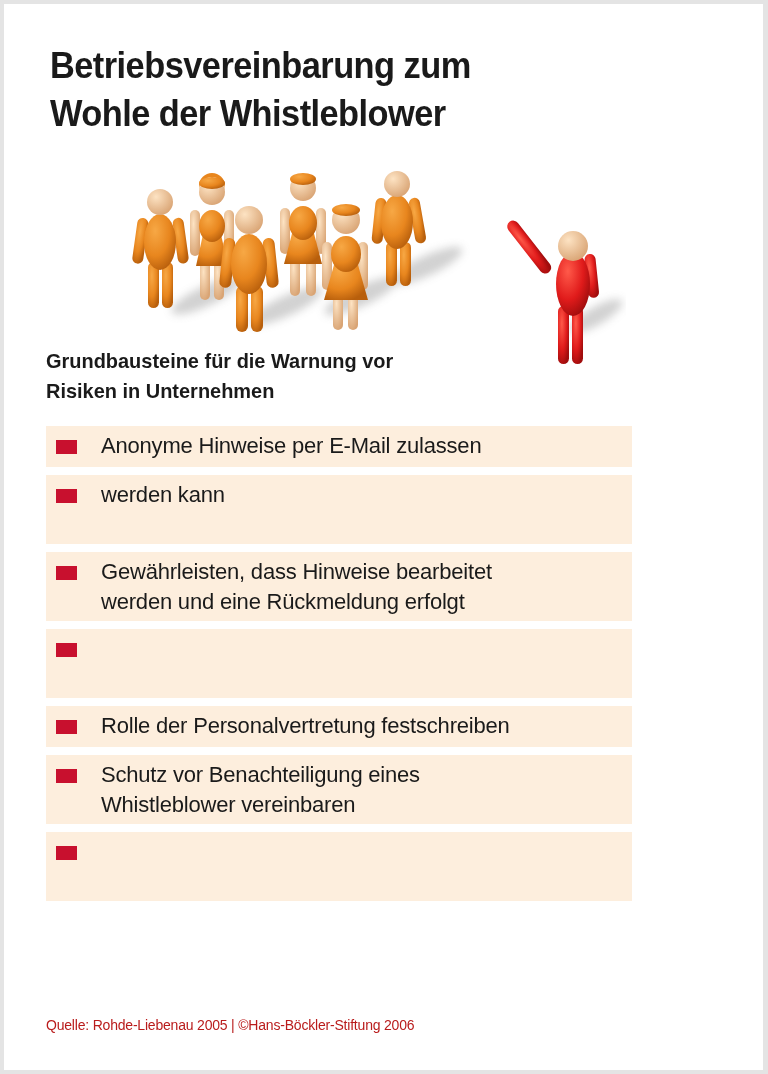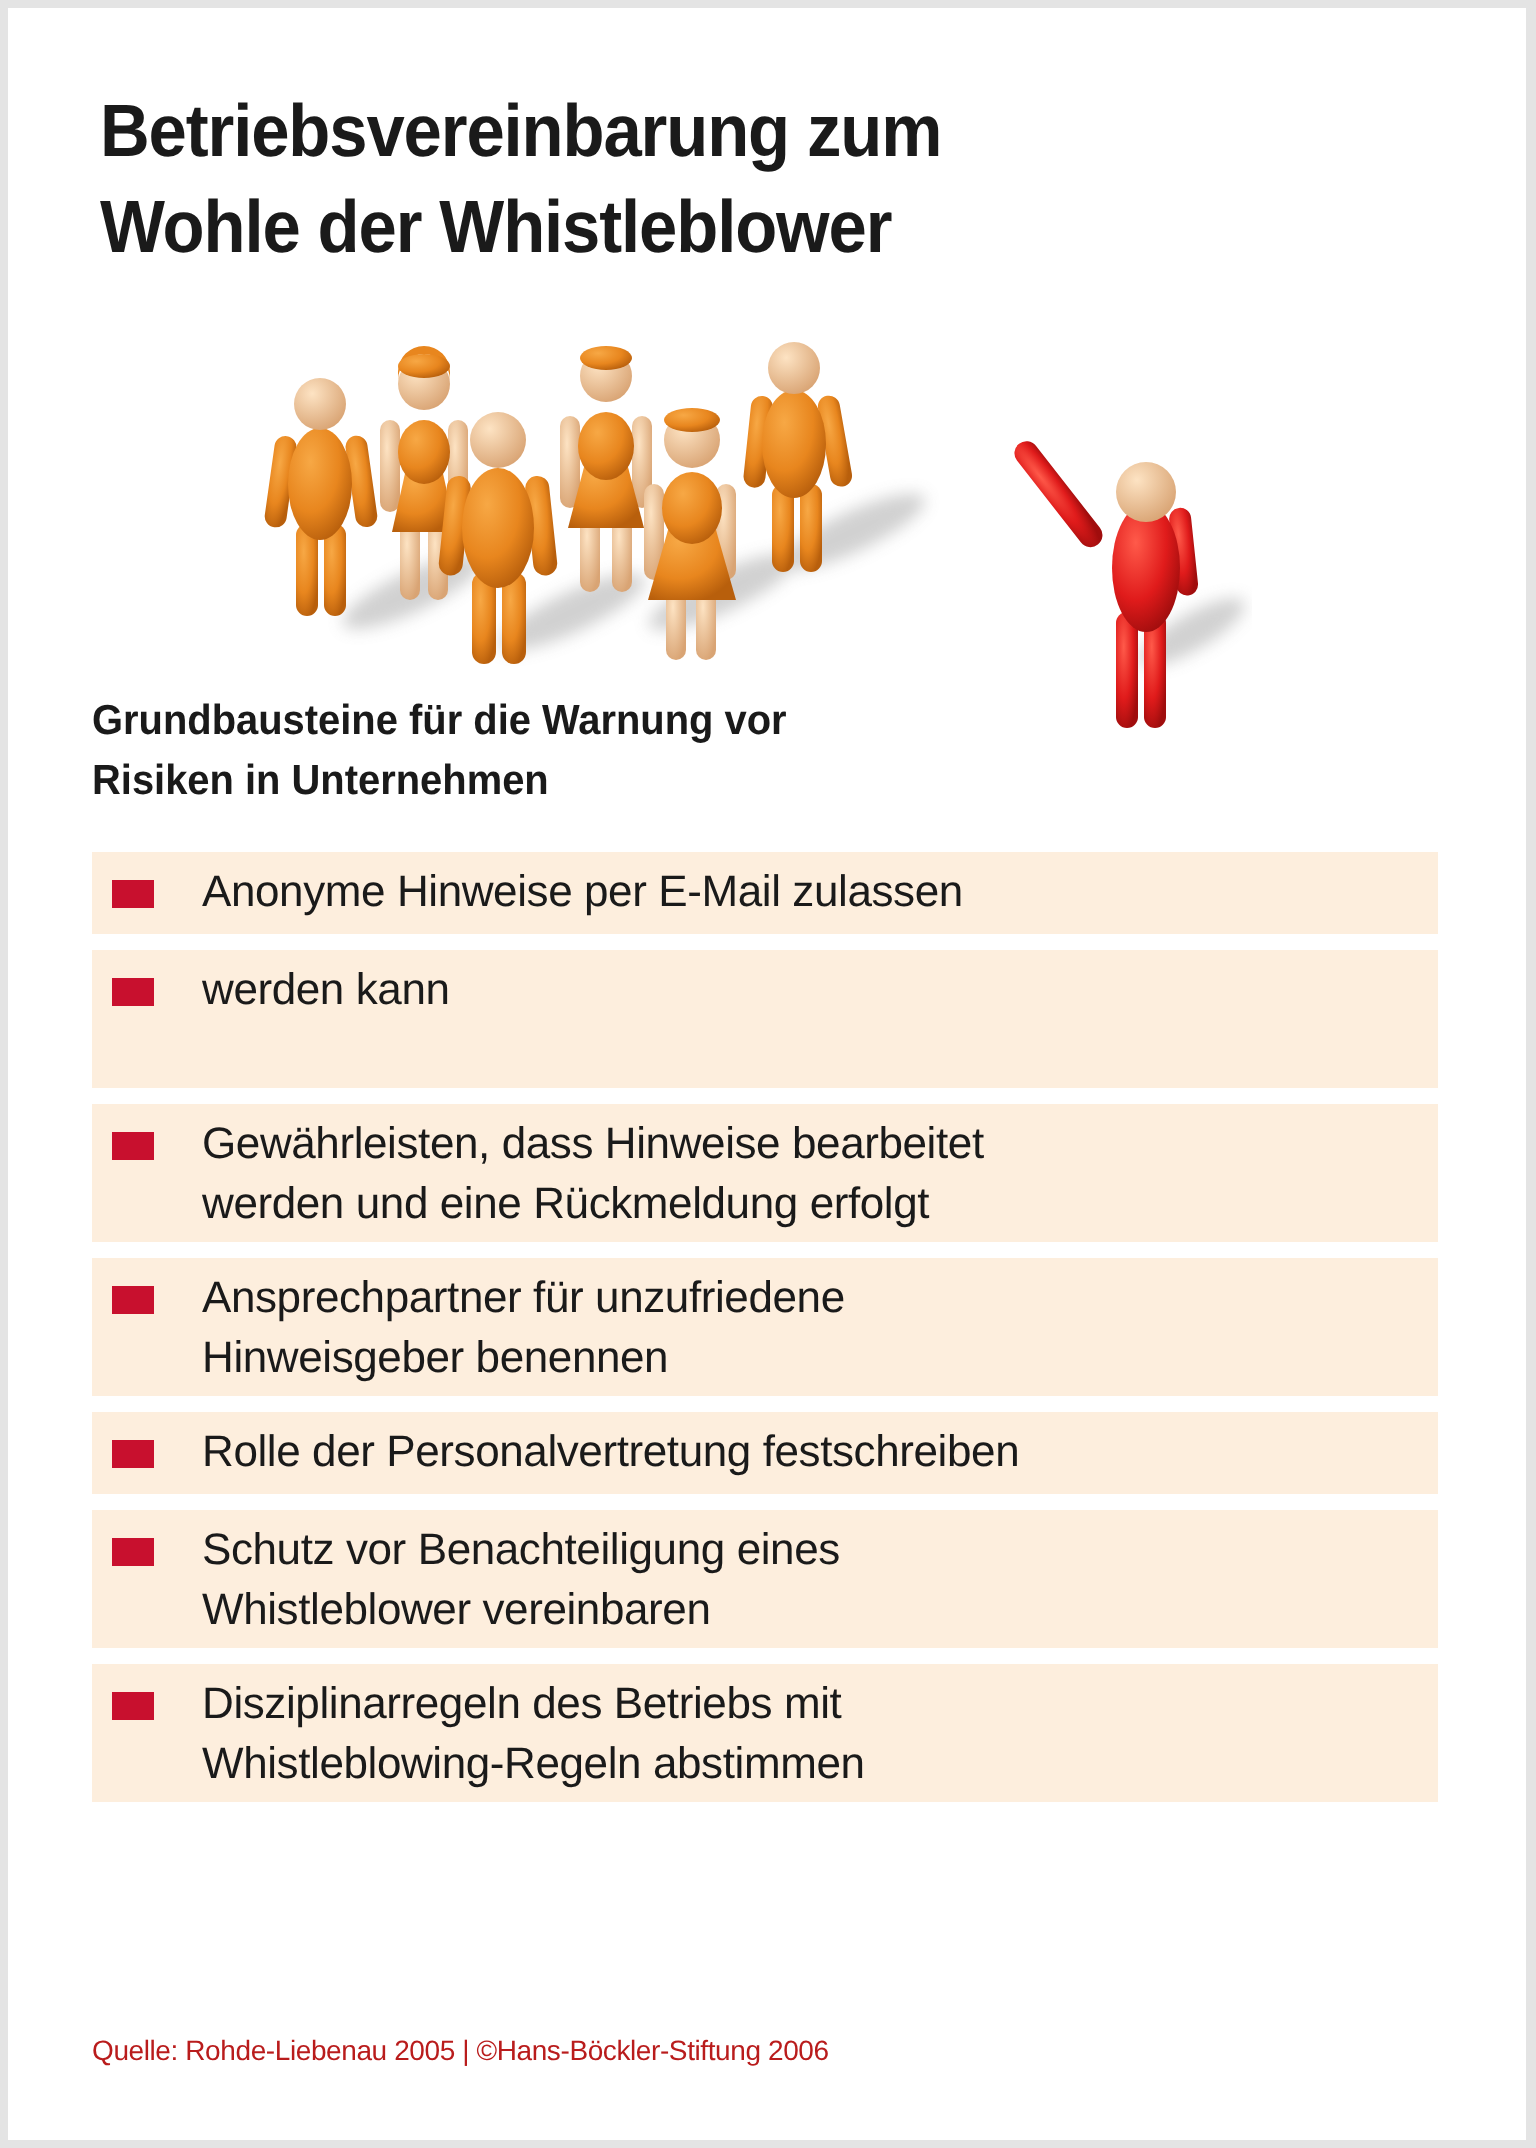--- a/index.html
+++ b/index.html
@@ -3,21 +3,21 @@
 <meta charset="utf-8">
 <style>
   html, body { margin:0; padding:0; }
   body { width:768px; height:1074px; background:#e4e4e4; position:relative; overflow:hidden; font-family:"Liberation Sans", sans-serif; }
   .card { position:absolute; left:4px; top:4px; width:759px; height:1066px; background:#ffffff; }
   .title { position:absolute; left:46px; top:38px; margin:0; font-family:"Liberation Sans", sans-serif; font-weight:bold; font-size:37px; line-height:48px; color:#1a1a1a; letter-spacing:-0.6px; transform:scaleX(0.93); transform-origin:left top; }
   .title span { display:block; }
   .figures { position:absolute; left:126px; top:166px; width:500px; height:206px; }
   .subtitle { position:absolute; left:46px; top:346px; margin:0; font-weight:bold; font-size:21px; line-height:30px; color:#1a1a1a; transform:scaleX(0.95); transform-origin:left top; }
   .subtitle span { display:block; }
-  .list { position:absolute; left:46px; top:426px; width:673px; margin:0; padding:0; list-style:none; }
+  .list { position:absolute; left:46px; top:426px; width:586px; margin:0; padding:0; list-style:none; }
   .row { background:#fdeedd; margin-bottom:8px; display:flex; align-items:flex-start; padding:0 10px 0 10px; box-sizing:border-box; }
   .row.one { height:41px; }
   .row.two { height:69px; }
   .bullet { width:21px; height:14px; background:#c8102e; margin-top:14px; margin-right:24px; flex:0 0 auto; }
   .row-text { font-size:22px; line-height:30px; color:#1a1a1a; padding-top:5px; letter-spacing:-0.2px; }
   .row-text span { display:block; white-space:nowrap; }
   .source { position:absolute; left:46px; top:1016px; font-size:14px; line-height:18px; color:#b91c1c; letter-spacing:-0.2px; }
 </style>
 </head>
 <body>
@@ -150,40 +150,32 @@
   </li>
   <li class="row two">
     <span class="bullet"></span>
     <div class="row-text">
       <span>Gewährleisten, dass Hinweise bearbeitet</span>
       <span>werden und eine Rückmeldung erfolgt</span>
     </div>
   </li>
   <li class="row two">
     <span class="bullet"></span>
-    <div class="row-text">
-      <span>Ansprechpartner für unzufriedene</span>
-      <span>Hinweisgeber benennen</span>
-    </div>
   </li>
   <li class="row one">
     <span class="bullet"></span>
     <div class="row-text">
       <span>Rolle der Personalvertretung festschreiben</span>
     </div>
   </li>
   <li class="row two">
     <span class="bullet"></span>
     <div class="row-text">
       <span>Schutz vor Benachteiligung eines</span>
       <span>Whistleblower vereinbaren</span>
     </div>
   </li>
   <li class="row two">
     <span class="bullet"></span>
-    <div class="row-text">
-      <span>Disziplinarregeln des Betriebs mit</span>
-      <span>Whistleblowing-Regeln abstimmen</span>
-    </div>
   </li>
 </ul>
 
 <div class="source">Quelle: Rohde-Liebenau 2005 | ©Hans-Böckler-Stiftung 2006</div>
 
 </body></html>

